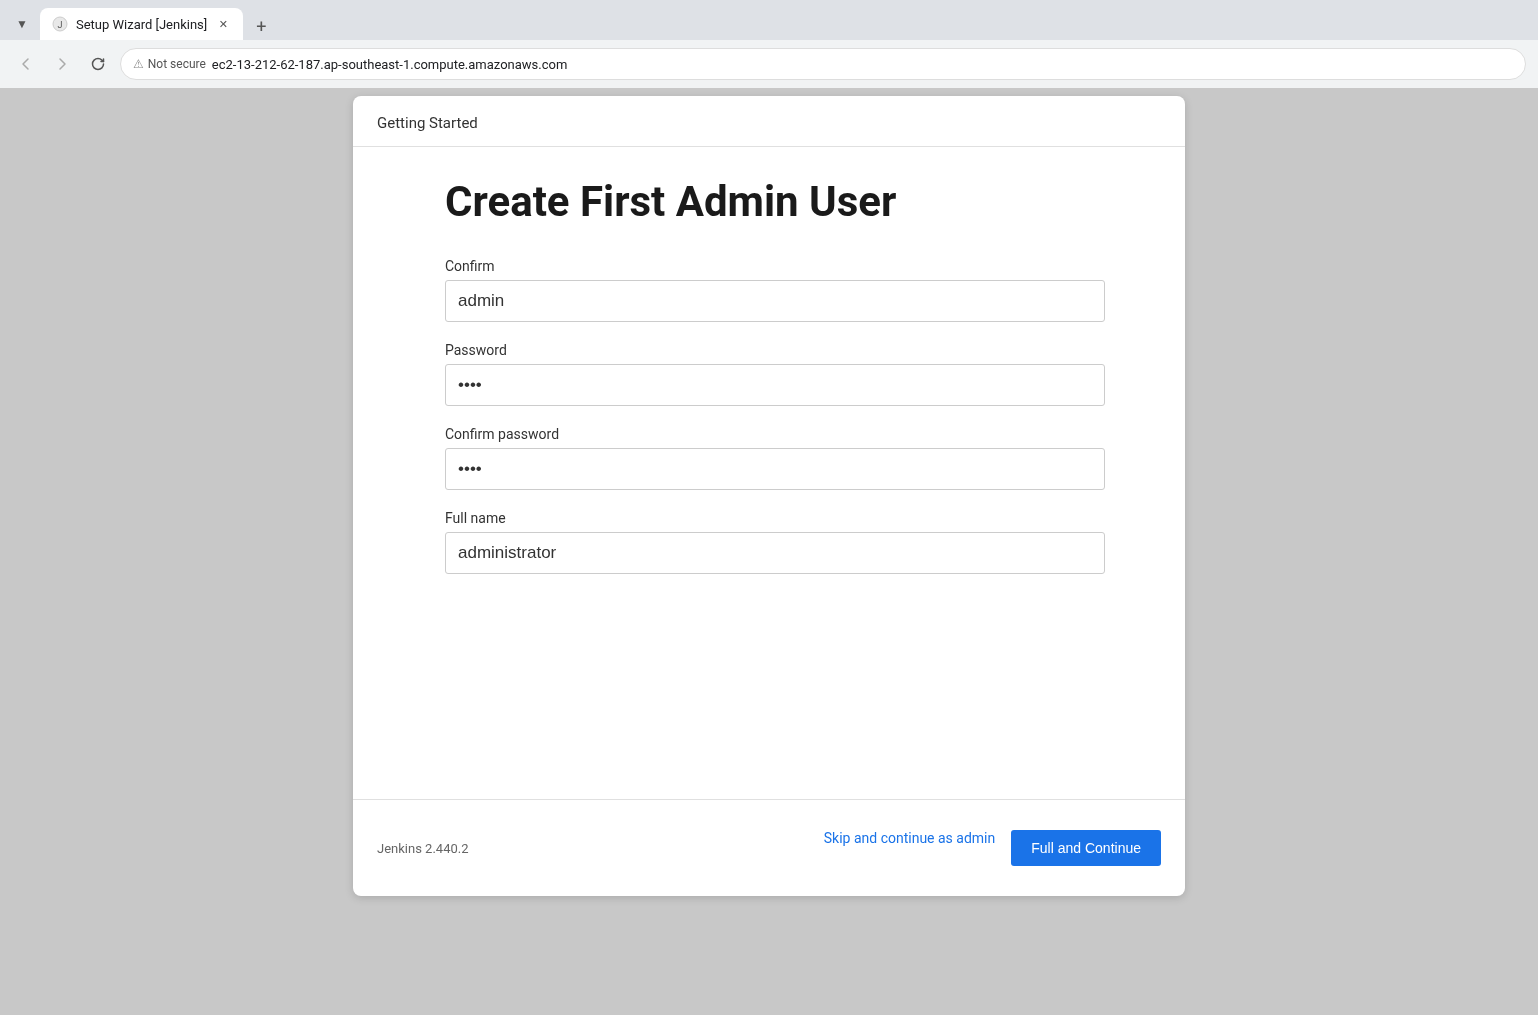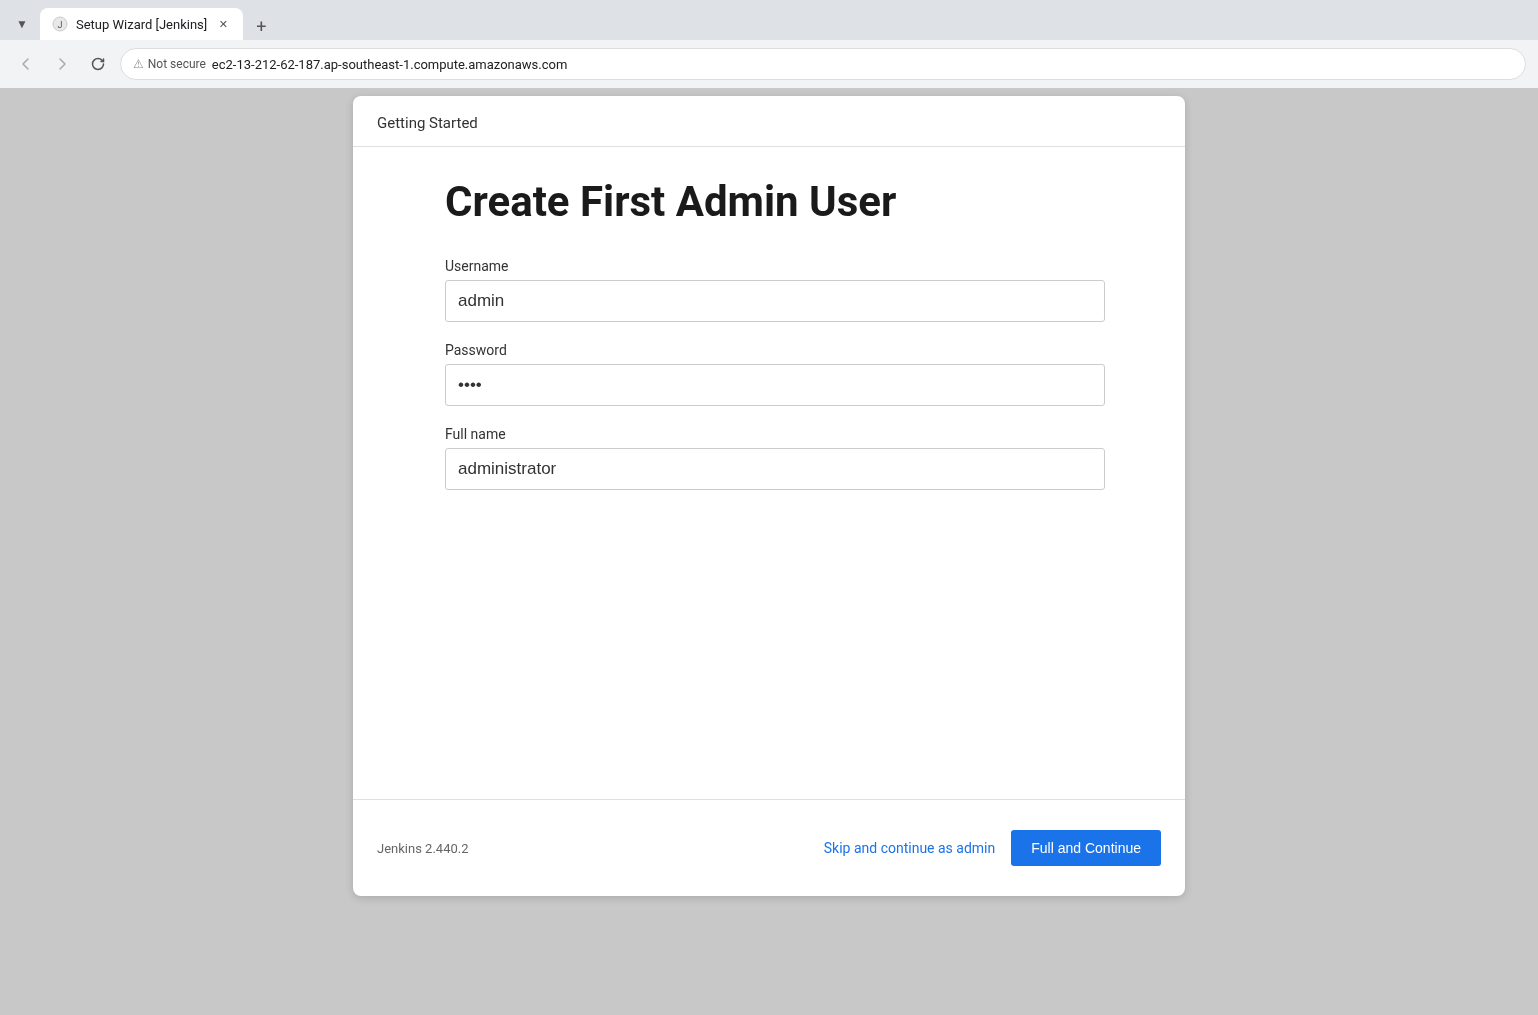--- a/index.html
+++ b/index.html
@@ -239,21 +239,21 @@
       justify-content: space-between;
     }
 
     .footer-version {
       font-size: 13px;
       color: #666;
     }
 
     .footer-actions {
       display: flex;
-      align-items: center;
+      align-items: flex-start;
       gap: 16px;
     }
 
     .skip-link {
       font-size: 14px;
       color: #1a73e8;
       text-decoration: none;
       cursor: pointer;
     }
 
@@ -322,29 +322,33 @@
   <div class="wizard-panel">
 
     <div class="wizard-header">
       <span>Getting Started</span>
     </div>
 
     <div class="wizard-body">
       <h1 class="page-title">Create First Admin User</h1>
 
       <div class="form-group">
-        <label class="form-label">Username</label>
+        <label class="form-label">Confirm</label>
         <input class="form-input" type="text" value="admin" style="">
       </div>
 
       <div class="form-group">
         <label class="form-label">Password</label>
         <input class="form-input" type="password" value="test" style="">
       </div>
 
+      <div class="form-group">
+        <label class="form-label">Confirm password</label>
+        <input class="form-input" type="password" value="test" style="">
+      </div>
 
       <div class="form-group">
         <label class="form-label">Full name</label>
         <input class="form-input" type="text" value="administrator" style="">
       </div>
 
     </div>
 
     <div class="wizard-footer">
       <span class="footer-version">Jenkins 2.440.2</span>

